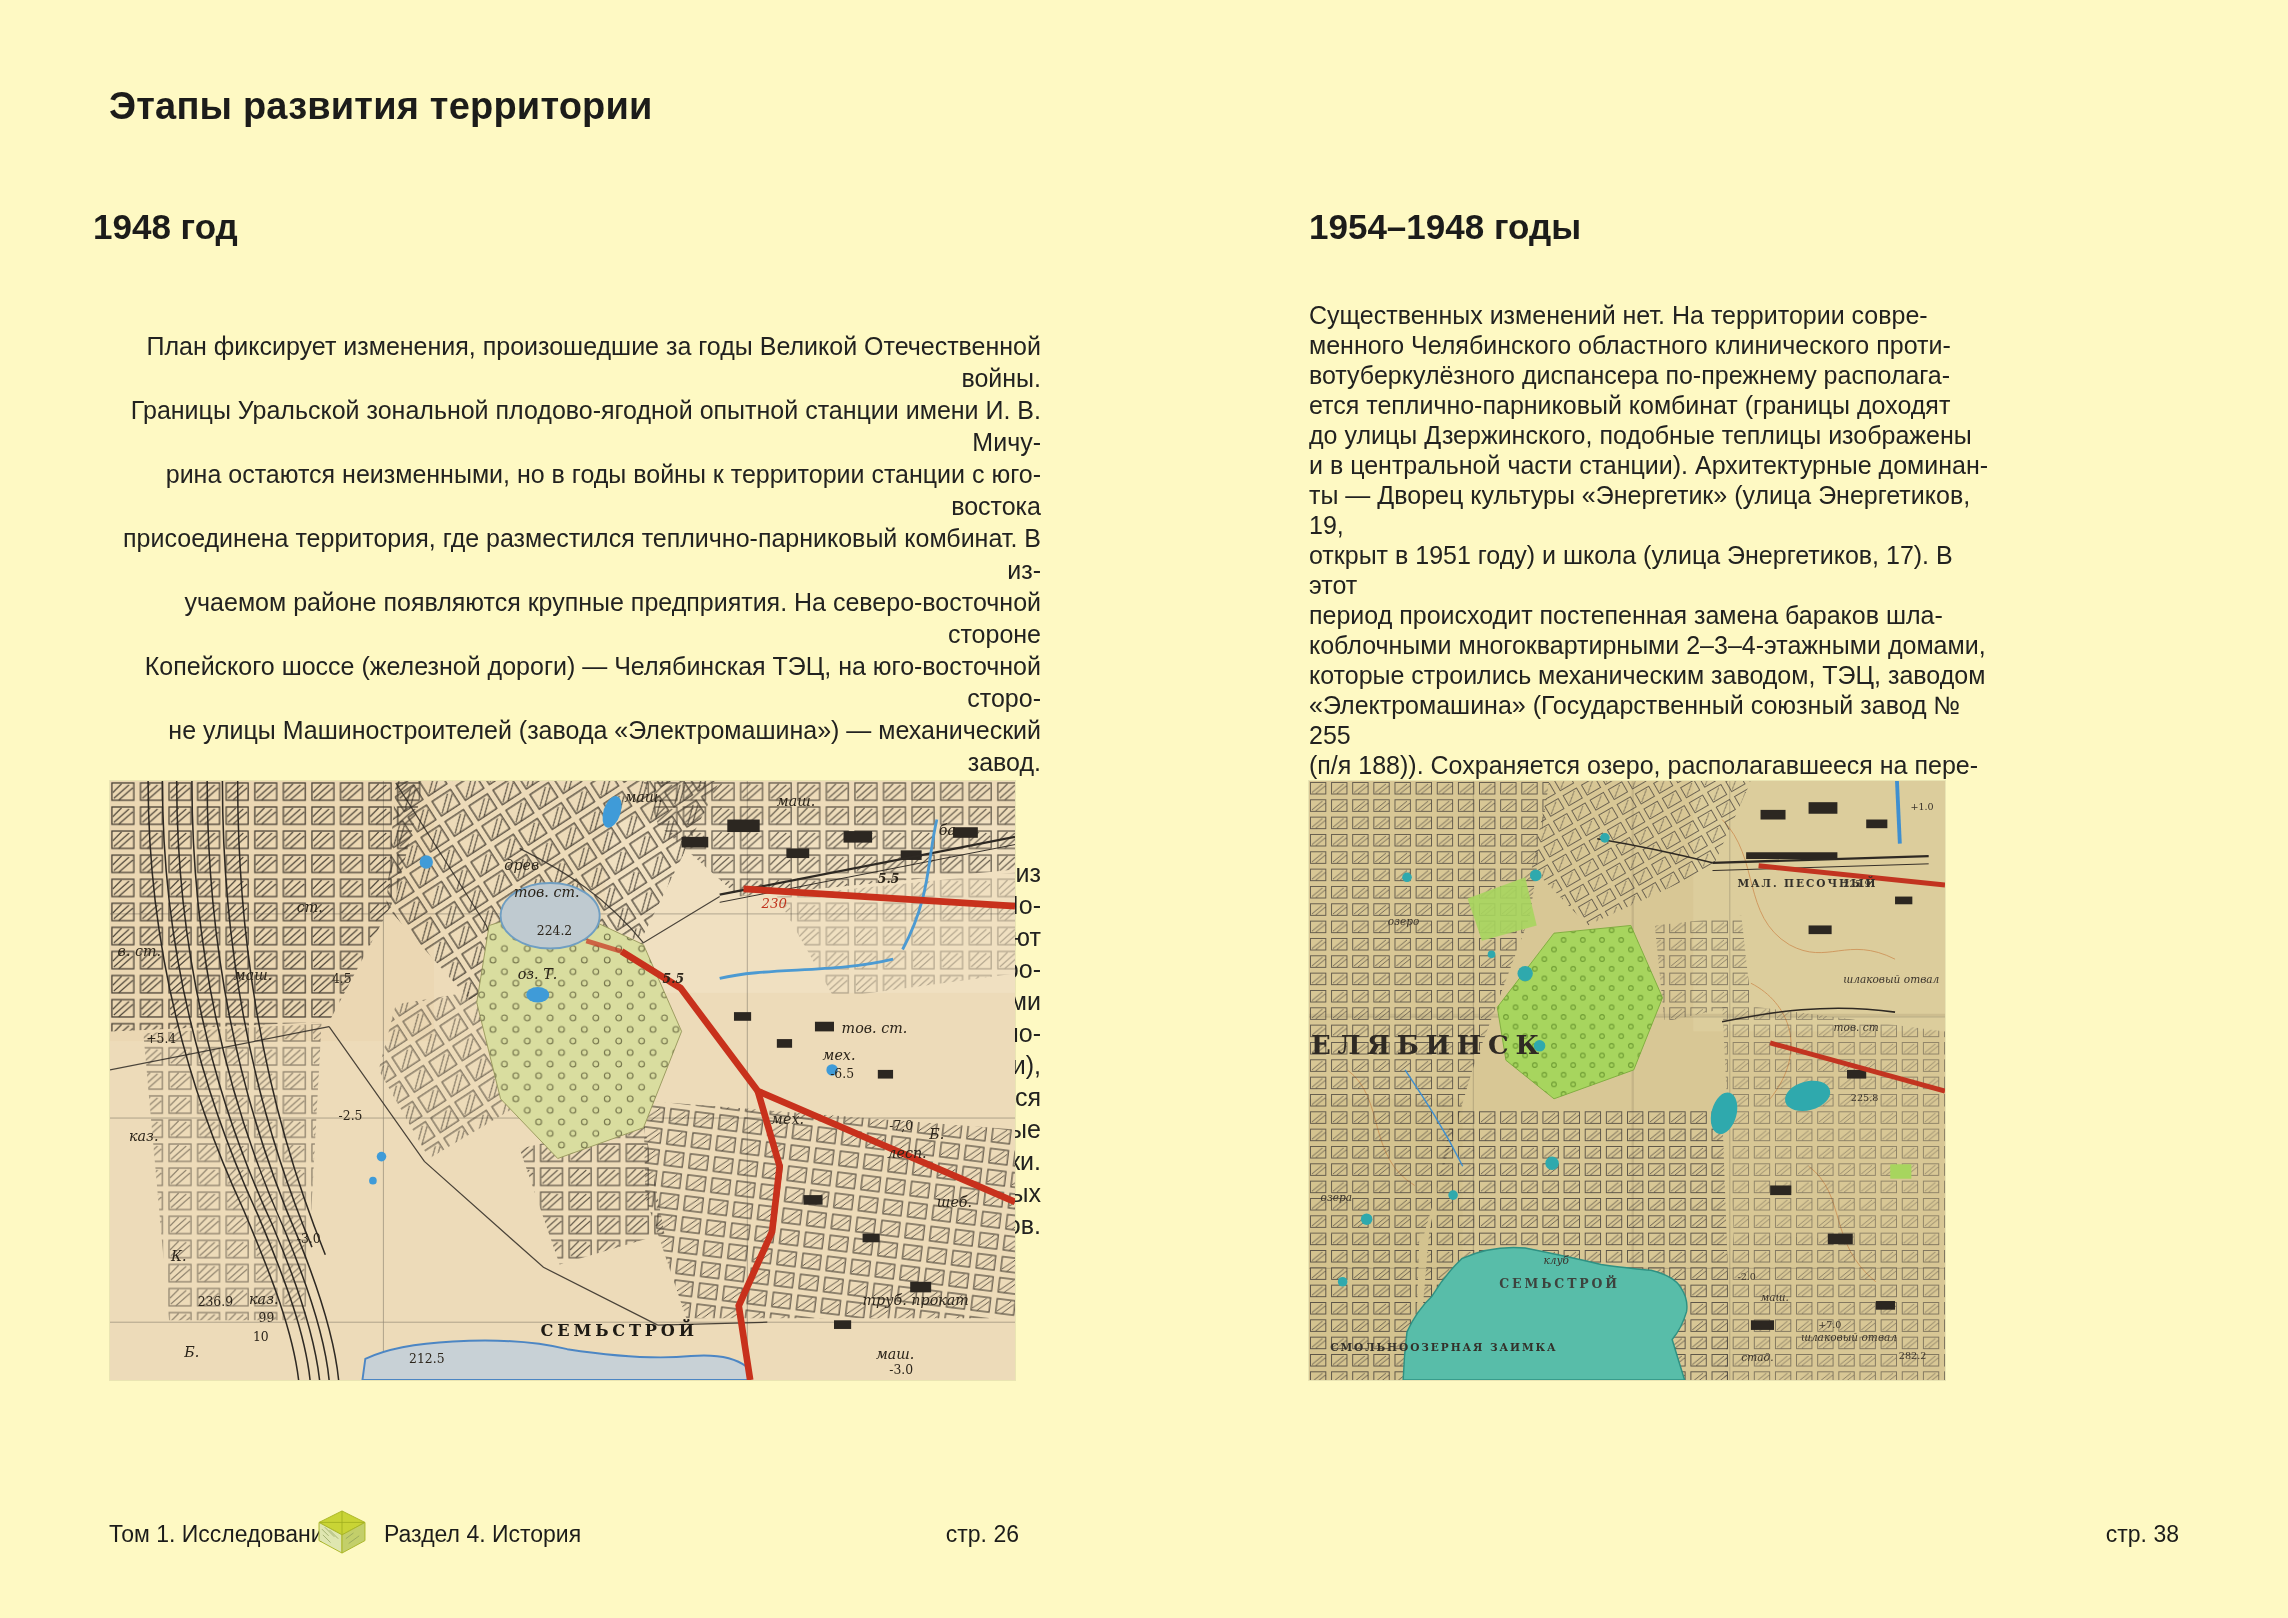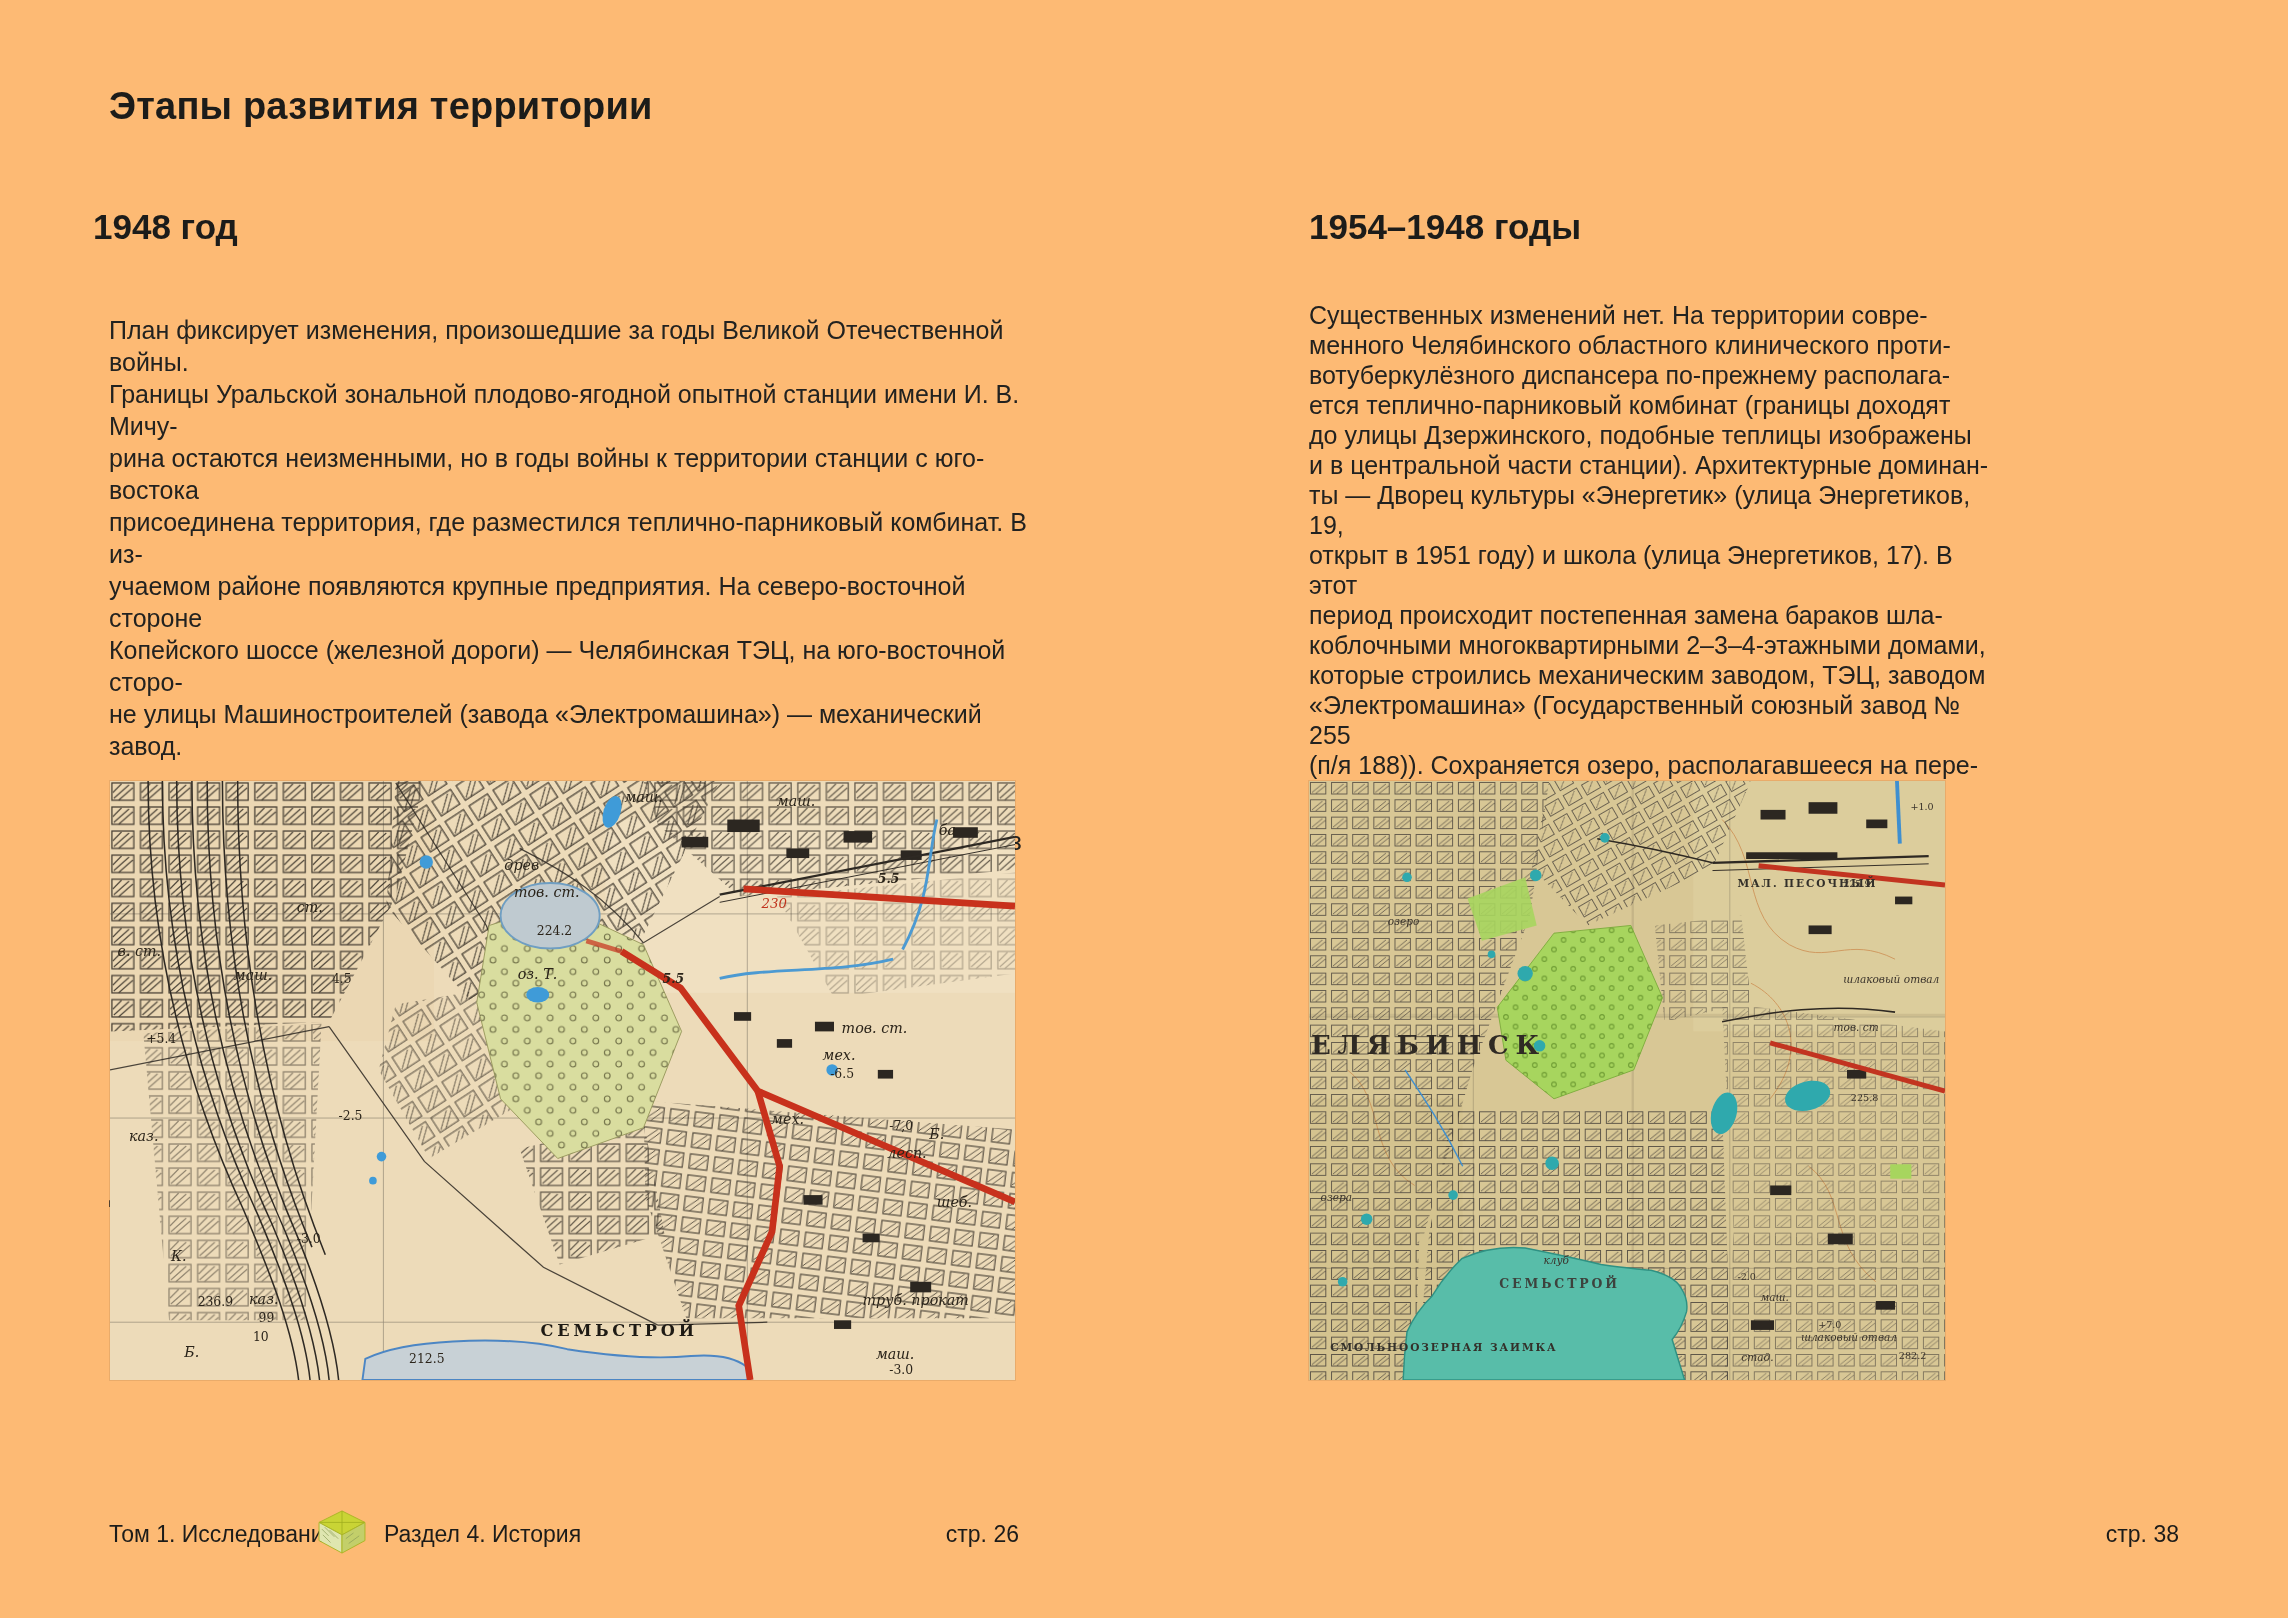--- a/index.html
+++ b/index.html
@@ -1,24 +1,24 @@
 <!DOCTYPE html>
 <html lang="ru"><head>
 <meta charset="utf-8">
 <style>
   html,body{margin:0;padding:0;background:#ffffff;}
-  .page{position:relative;width:2288px;height:1619px;background:#fdba74;overflow:hidden;
+  .page{position:relative;width:2288px;height:1619px;background:#fef9c3;overflow:hidden;
         font-family:"Liberation Sans",sans-serif;color:#1c1c1a;}
   .page-title{position:absolute;left:109px;top:60px;font-size:38px;font-weight:800;letter-spacing:0.2px;}
   .col-heading{position:absolute;font-size:35px;font-weight:800;}
   .h-left{left:93px;top:178px;}
   .h-right{left:1309px;top:178px;}
   .body-copy{position:absolute;white-space:pre-line;font-size:25px;color:#222220;}
   .copy-left{left:109px;top:281px;width:932px;line-height:32px;}
-  .copy-left p{margin:1px 0 30px 0;}
+  .copy-left p{margin:17px 0 30px 0;text-align:right;}
   .copy-right{left:1309px;top:270px;width:687px;line-height:30px;}
   .copy-right p{margin:0;}
   .map-figure{position:absolute;margin:0;box-shadow:0 0 0 1px rgba(0,0,0,.08);}
   .map-1948{left:110px;top:781px;width:905px;height:599px;}
   .map-1954{left:1309px;top:781px;width:636px;height:599px;}
   .map-figure svg{display:block;width:100%;height:100%;}
   
   .ml  {font-family:"DejaVu Serif",serif;font-style:italic;font-size:15px;fill:#2b241a;}
   .mln {font-family:"DejaVu Serif",serif;font-size:13px;fill:#2b241a;}
   .mlb {font-family:"DejaVu Serif",serif;font-size:17px;font-weight:bold;letter-spacing:4px;fill:#1e1a14;}

